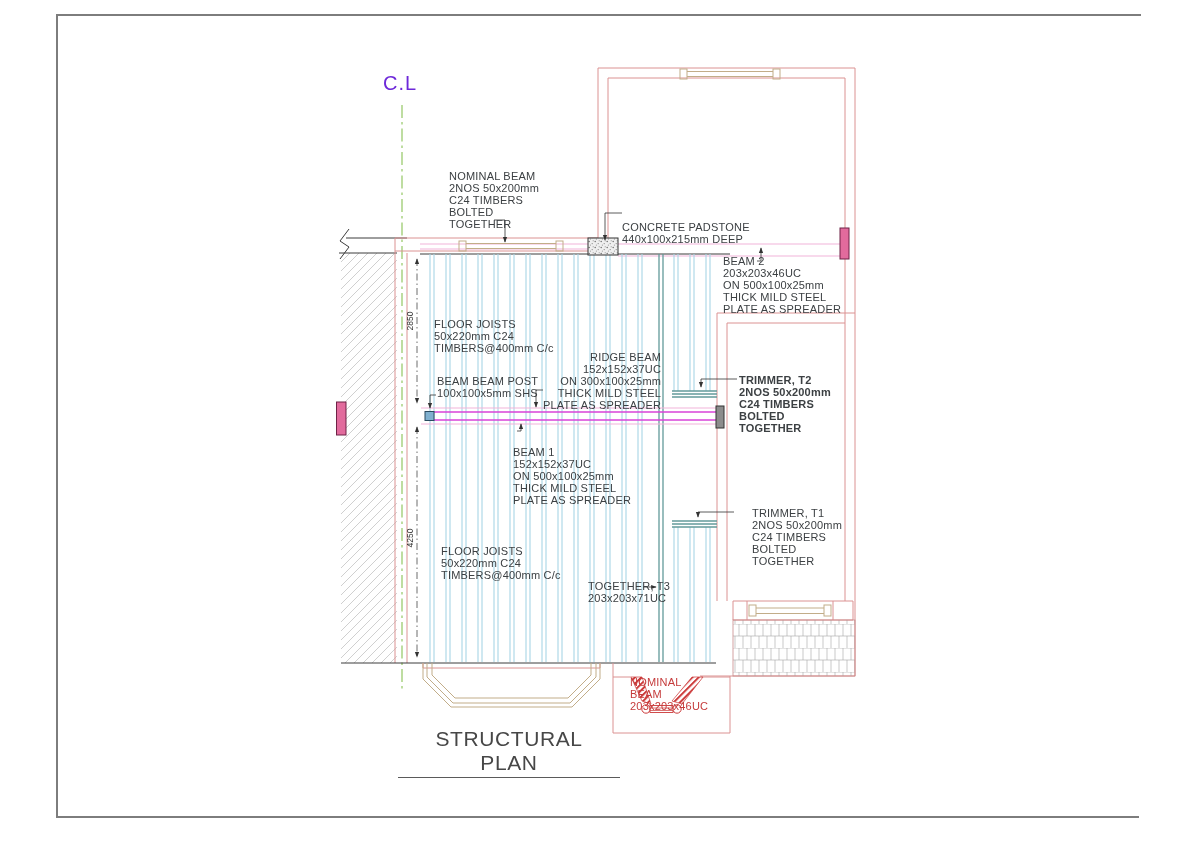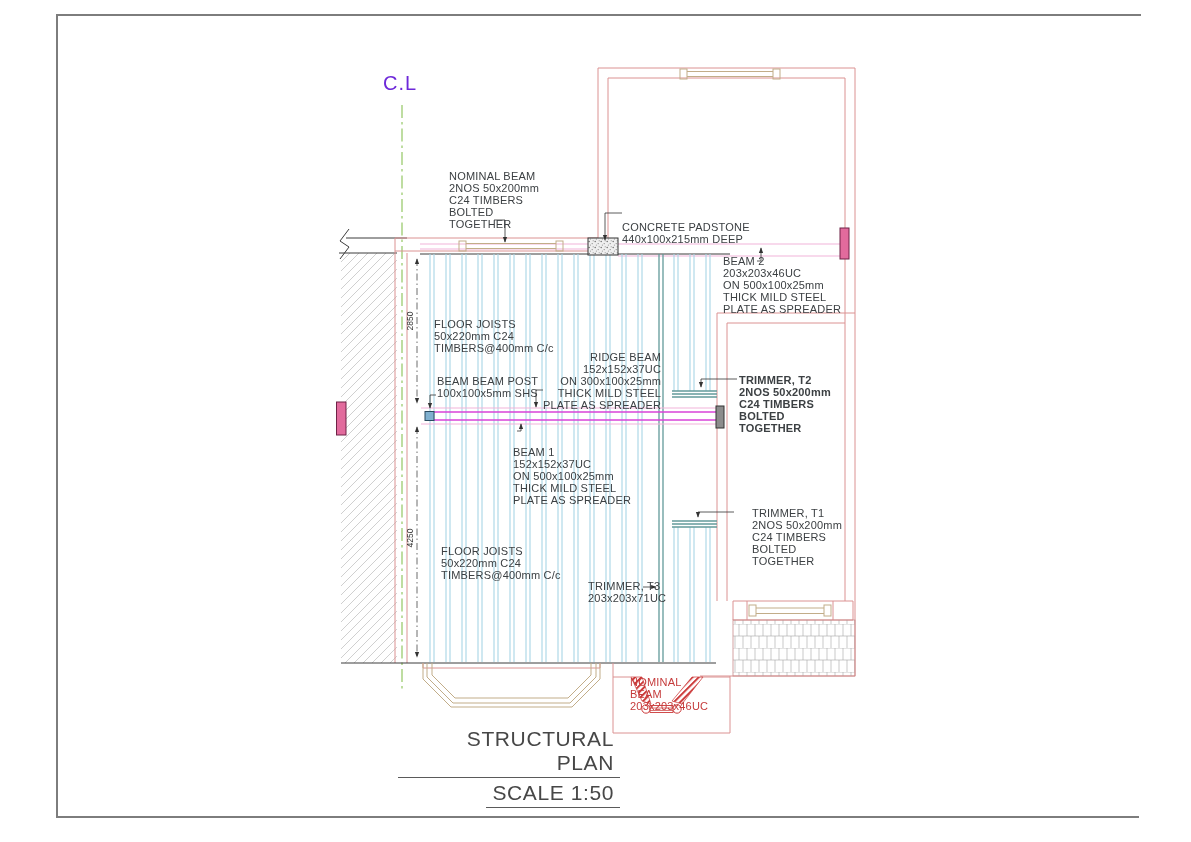--- a/index.html
+++ b/index.html
@@ -22,21 +22,21 @@
   .dim{stroke:#474747;stroke-width:.8;fill:none;stroke-dasharray:7 3 1.5 3;}
   .lead{stroke:#333;stroke-width:.8;fill:none;}
   
   .lbl{position:absolute;font-size:11px;line-height:12px;letter-spacing:.2px;
        color:#3c4043;white-space:pre-line;}
   .lblred{color:#c53b3b;}
   .cl-label{position:absolute;left:383px;top:72px;font-size:20px;
             color:#6d28d9;letter-spacing:1px;}
   .dim-text{position:absolute;width:40px;height:12px;font-size:8.5px;color:#333;
             text-align:center;transform:rotate(-90deg);}
-  .title-block{position:absolute;left:398px;top:727px;width:222px;text-align:right;color:#474747;}
+  .title-block{position:absolute;left:398px;top:727px;width:222px;text-align:center;color:#474747;}
   .title-line{display:inline-block;font-size:21px;letter-spacing:.6px;
               border-bottom:1.6px solid #5a5a5a;padding:0 6px 2px;}
   .title-row2{margin-top:3px;}
 </style>
 </head>
 <body>
 
 <div class="sheet">
   <div class="b-top"></div>
   <div class="b-left"></div>
@@ -228,31 +228,30 @@
 C24 TIMBERS
 BOLTED
 TOGETHER</div>
 
   <div class="lbl" style="left:752px;top:507px;">TRIMMER, T1
 2NOS 50x200mm
 C24 TIMBERS
 BOLTED
 TOGETHER</div>
 
-  <div class="lbl" style="left:588px;top:580px;">TRIMMER, T3
+  <div class="lbl" style="left:588px;top:580px;">TOGETHER, T3
 203x203x71UC</div>
 
   <div class="lbl" style="left:441px;top:545px;">FLOOR JOISTS
 50x220mm C24
 TIMBERS@400mm C/c</div>
 
   <div class="lbl lblred" style="left:630px;top:676px;width:78px;">NOMINAL BEAM
 203x203x46UC</div>
 
   <div class="dim-text" style="left:391px;top:315px;">2850</div>
 
   <div class="dim-text" style="left:391px;top:532px;">4250</div>
 
   <div class="title-block">
     <div><span class="title-line">STRUCTURAL PLAN</span></div>
-    <div class="title-row2"><span class="title-line">SCALE 1:50</span></div>
   </div>
 </div>
 
 </body></html>

